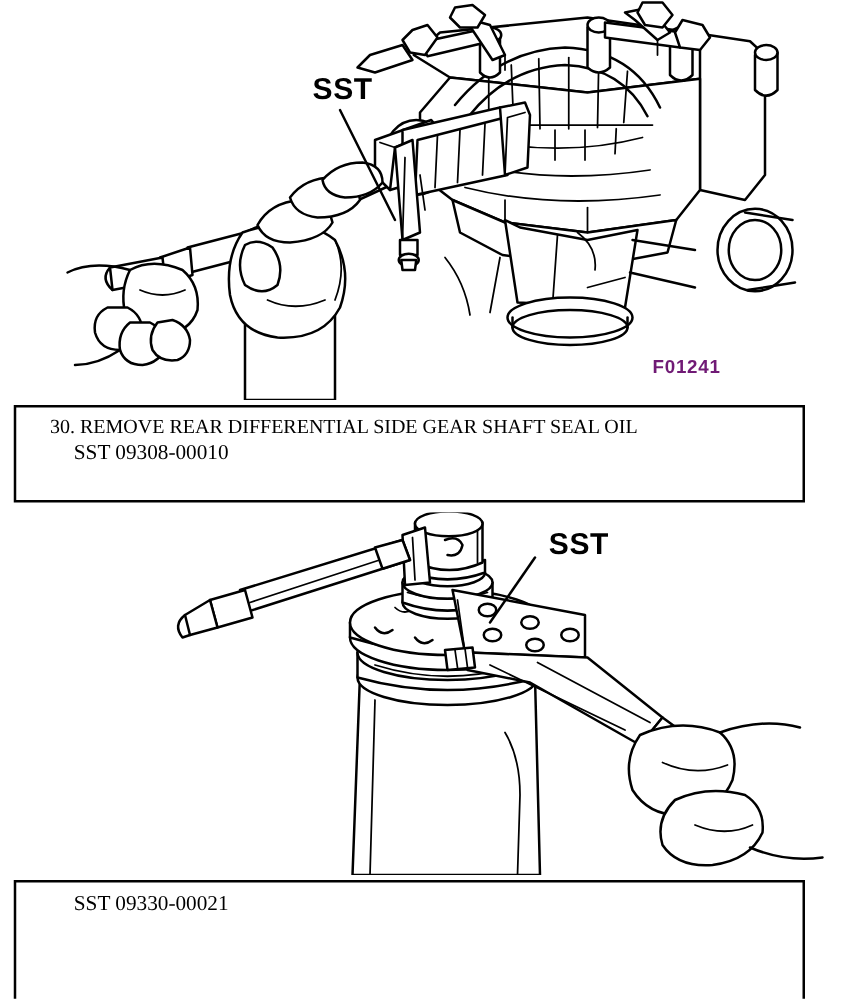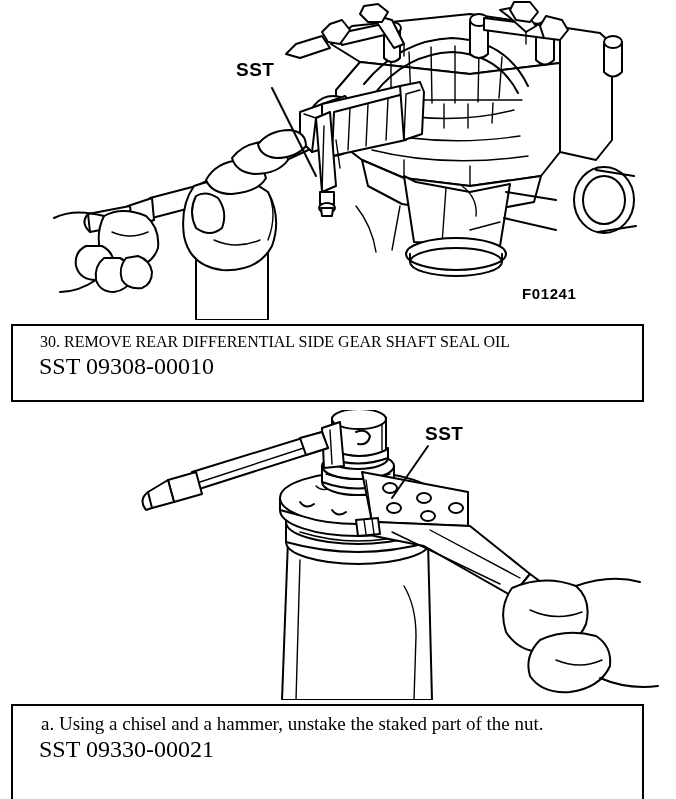--- a/index.html
+++ b/index.html
@@ -37,36 +37,37 @@
     display: block;
     width: 676px;
     height: 100%;
   }
 
   
   .callout {
     position: absolute;
     font-family: "Liberation Sans", "DejaVu Sans", sans-serif;
     font-weight: bold;
-    font-size: 19px;
+    font-size: 24px;
     letter-spacing: 0.5px;
     color: #000;
     white-space: nowrap;
     line-height: 1;
+    margin-left: 14px;
   }
   #callout-sst-1 { left: 236px; top: 60px; }
   #callout-sst-2 { left: 425px; top: 424px; }
 
   .figcode {
     position: absolute;
     font-family: "Liberation Sans", "DejaVu Sans", sans-serif;
     font-size: 15px;
     font-weight: bold;
     letter-spacing: 0.6px;
-    color: #000000;
+    color: #701a75;
     white-space: nowrap;
   }
   #figure-code-1 { left: 522px; top: 285px; }
 
   
   .instruction-box {
     position: absolute;
     left: 11px;
     width: 633px;
     border: 2px solid #000000;
@@ -83,23 +84,23 @@
     padding-left: 27px;
     white-space: nowrap;
   }
   .step-sub {
     font-size: 19px;
     line-height: 1.18;
     padding-left: 28px;
     white-space: nowrap;
   }
   .step-code {
-    font-size: 24px;
+    font-size: 17px;
     line-height: 1.18;
-    padding-left: 26px;
+    padding-left: 46px;
     white-space: nowrap;
   }
 
   
   .ln {
     fill: none;
     stroke: #000000;
     stroke-width: 2;
     stroke-linecap: round;
     stroke-linejoin: round;
@@ -400,17 +401,16 @@
       </g>
 
       <path class="leader" d="M442 448 L442 448"></path>
       <path class="leader" d="M428 36 L392 88"></path>
     </svg>
   </div>
 
   <div class="callout" id="callout-sst-2">SST</div>
 
   <div class="instruction-box" id="instruction-box-2">
-    <div class="step-sub">a. Using a chisel and a hammer, unstake the staked part of the nut.</div>
     <div class="step-code">SST 09330-00021</div>
   </div>
 
 </div>
 
 </body></html>

